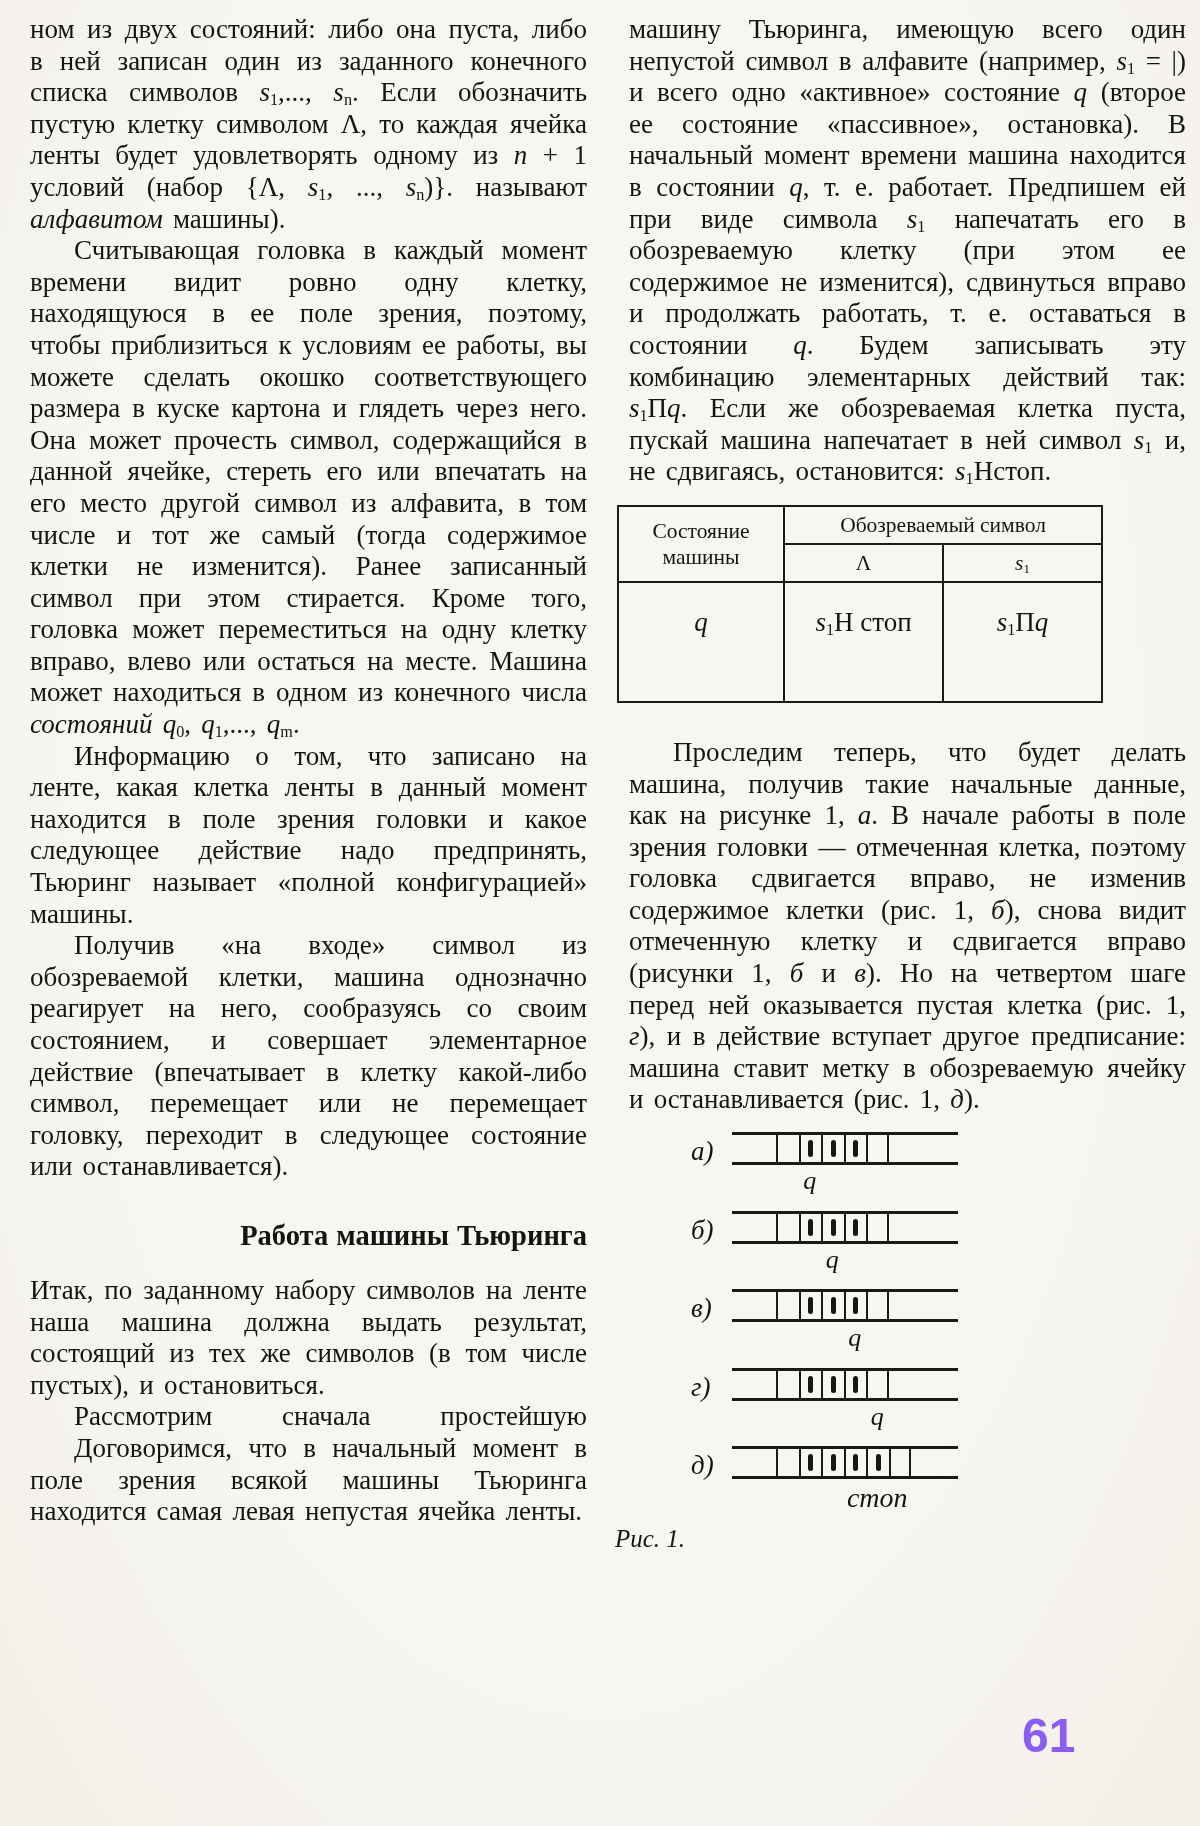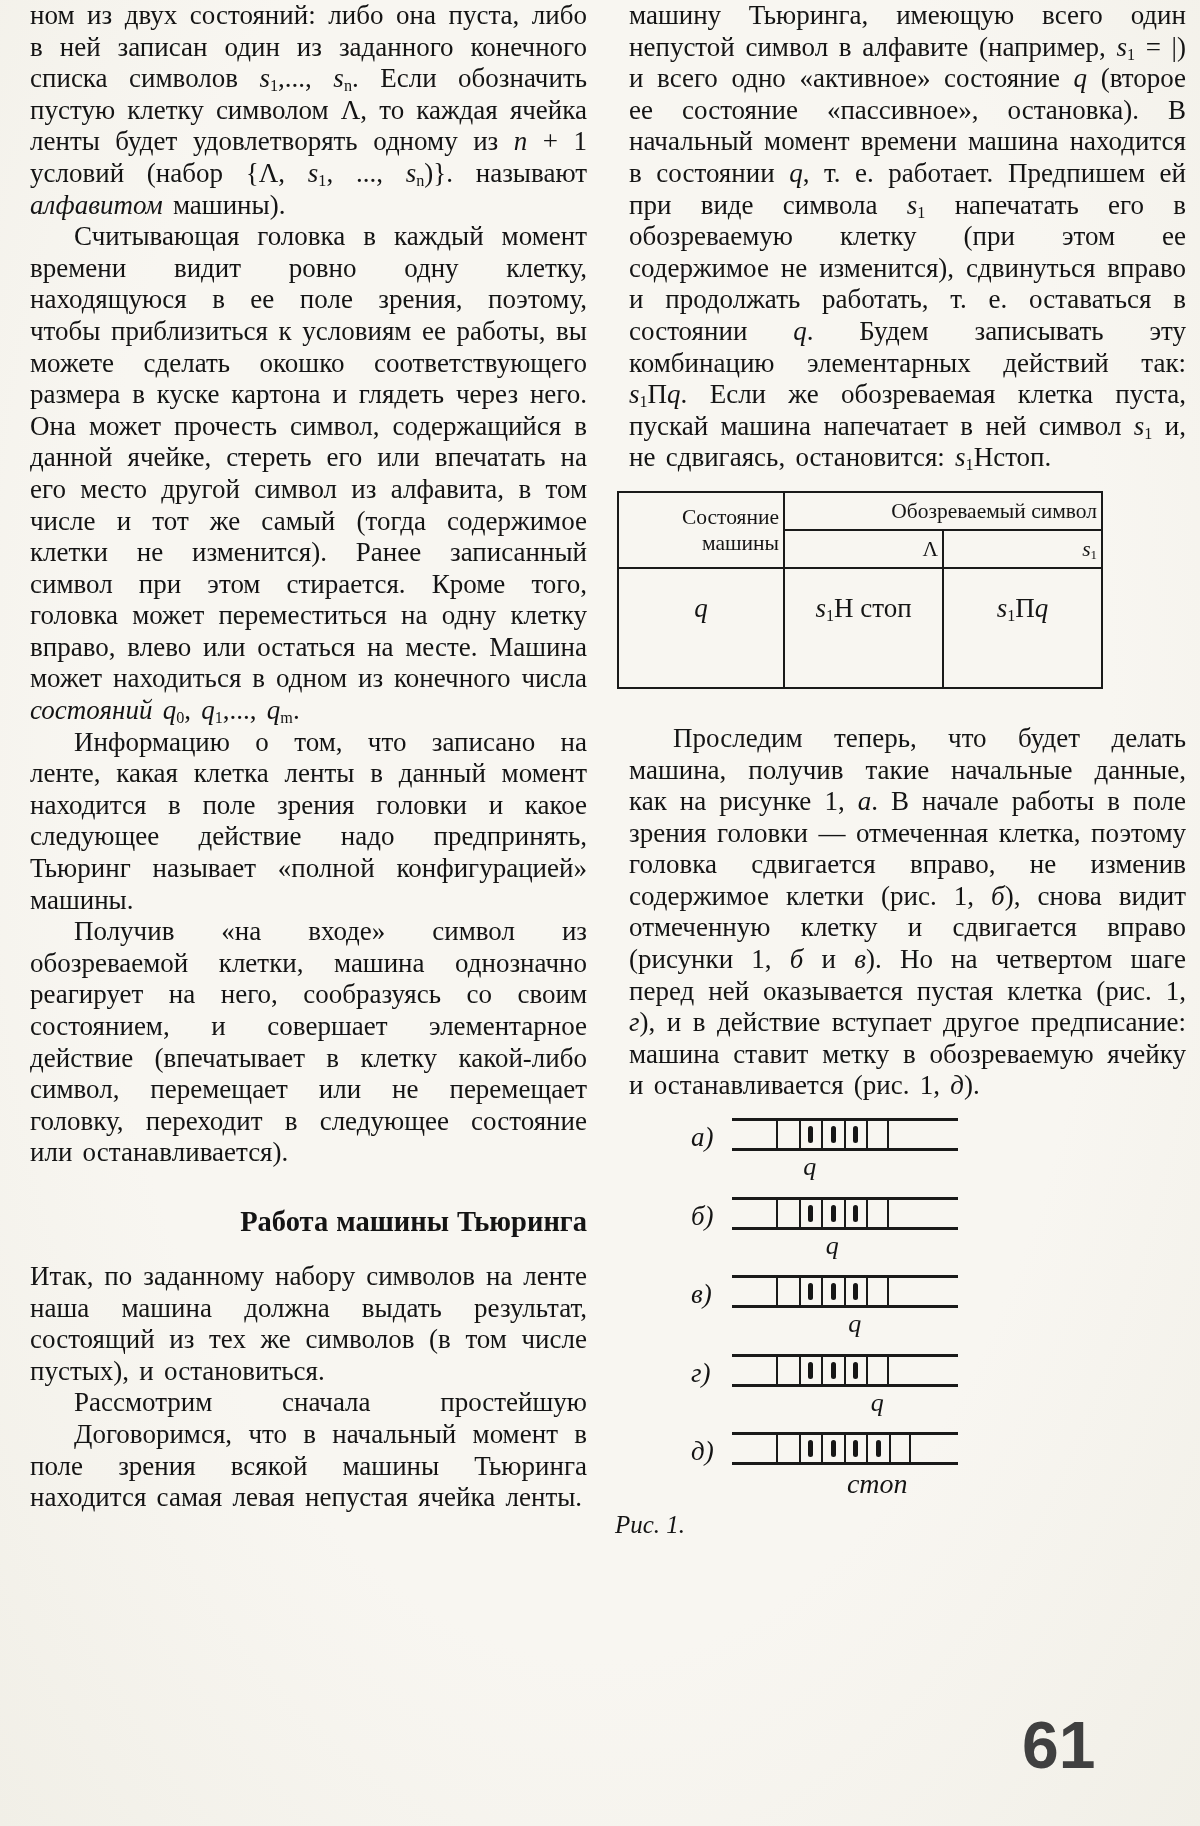--- a/index.html
+++ b/index.html
@@ -5,21 +5,21 @@
   html,body{margin:0;padding:0;}
   body{
     width:1200px;height:1826px;position:relative;overflow:hidden;
     background:#f6f4ee;
     background-image:radial-gradient(ellipse at 50% 40%, #f8f6f1 60%, #f1efe7 100%);
     font-family:"Liberation Serif", serif;
     color:#141414;
     hyphens:auto;
   }
   .col{
-    position:absolute;top:0;width:557px;
+    position:absolute;top:14px;width:557px;
     font-size:27px;line-height:31.6px;
     text-align:justify;word-spacing:3.5px;
   }
   .col-left{left:30px;}
   .col-right{left:629px;}
   p.para{margin:0;padding:0;}
   p.ind{text-indent:44px;}
   p.jl{text-align-last:justify;}
   i{font-style:italic;}
   sub{font-size:60%;line-height:0;vertical-align:-0.25em;}
@@ -31,21 +31,21 @@
   table.machine{
     border-collapse:collapse;table-layout:fixed;width:486px;
     margin:17px 0 34px -12px;word-spacing:0;line-height:normal;
   }
   .machine td{
     border:2.5px solid #1a1a1a;text-align:center;vertical-align:middle;
     padding:0 4px;
   }
   .machine td.state{width:156px;}
   .machine td.hdr{font-size:21.5px;line-height:26px;}
-  .machine tr.hrow td{height:36px;text-align:right;}
+  .machine tr.hrow td{height:36px;}
   .machine tr.drow td{height:94px;vertical-align:top;padding-top:24px;font-size:27px;}
   
   .fig{margin-top:8px;word-spacing:0;}
   .tape-row{position:relative;height:78.5px;}
   .tape-label{position:absolute;left:62px;top:12px;font-style:italic;font-size:27px;}
   .tape{
     position:absolute;left:103px;top:8px;width:226px;height:27px;
     border-top:3px solid #1a1a1a;border-bottom:3px solid #1a1a1a;
   }
   .cells{position:absolute;left:44px;top:0;height:27px;display:flex;}
@@ -60,21 +60,21 @@
     font-style:italic;font-size:26px;line-height:1;white-space:nowrap;
   }
   .head.stop{font-size:28px;top:35px;}
   .fig-caption{
     margin:6px 0 0 -14px;font-style:italic;font-size:25px;
     text-align:left;word-spacing:0;
   }
   .pagenum{
     position:absolute;left:1022px;top:1712px;
     font-family:"Liberation Sans", sans-serif;font-weight:bold;
-    font-size:66px;line-height:1;color:#404040;
+    font-size:48px;line-height:1;color:#8b5cf6;
   }
 </style>
 </head>
 <body>
 
 <div class="col col-left">
   <div>
       <p class="para">ном из двух состояний: либо она пуста, либо в ней записан один из заданного конечного списка символов <i>s</i><sub>1</sub>,..., <i>s</i><sub>n</sub>. Если обозначить пустую клетку символом Λ, то каждая ячейка ленты будет удовлетворять одному из <i>n</i> + 1 условий (набор {Λ, <i>s</i><sub>1</sub>, ..., <i>s</i><sub>n</sub>)}. называют <i>алфавитом</i> машины).</p>
       <p class="para ind">Считывающая головка в каждый момент времени видит ровно одну клетку, находящуюся в ее поле зрения, поэтому, чтобы приблизиться к условиям ее работы, вы можете сделать окошко соответствующего размера в куске картона и глядеть через него. Она может прочесть символ, содержащийся в данной ячейке, стереть его или впечатать на его место другой символ из алфавита, в том числе и тот же самый (тогда содержимое клетки не изменится). Ранее записанный символ при этом стирается. Кроме того, головка может переместиться на одну клетку вправо, влево или остаться на месте. Машина может находиться в одном из конечного числа <i>состояний</i> <i>q</i><sub>0</sub>, <i>q</i><sub>1</sub>,..., <i>q</i><sub>m</sub>.</p>
       <p class="para ind">Информацию о том, что записано на ленте, какая клетка ленты в данный момент находится в поле зрения головки и какое следующее действие надо предпринять, Тьюринг называет «полной конфигурацией» машины.</p>

